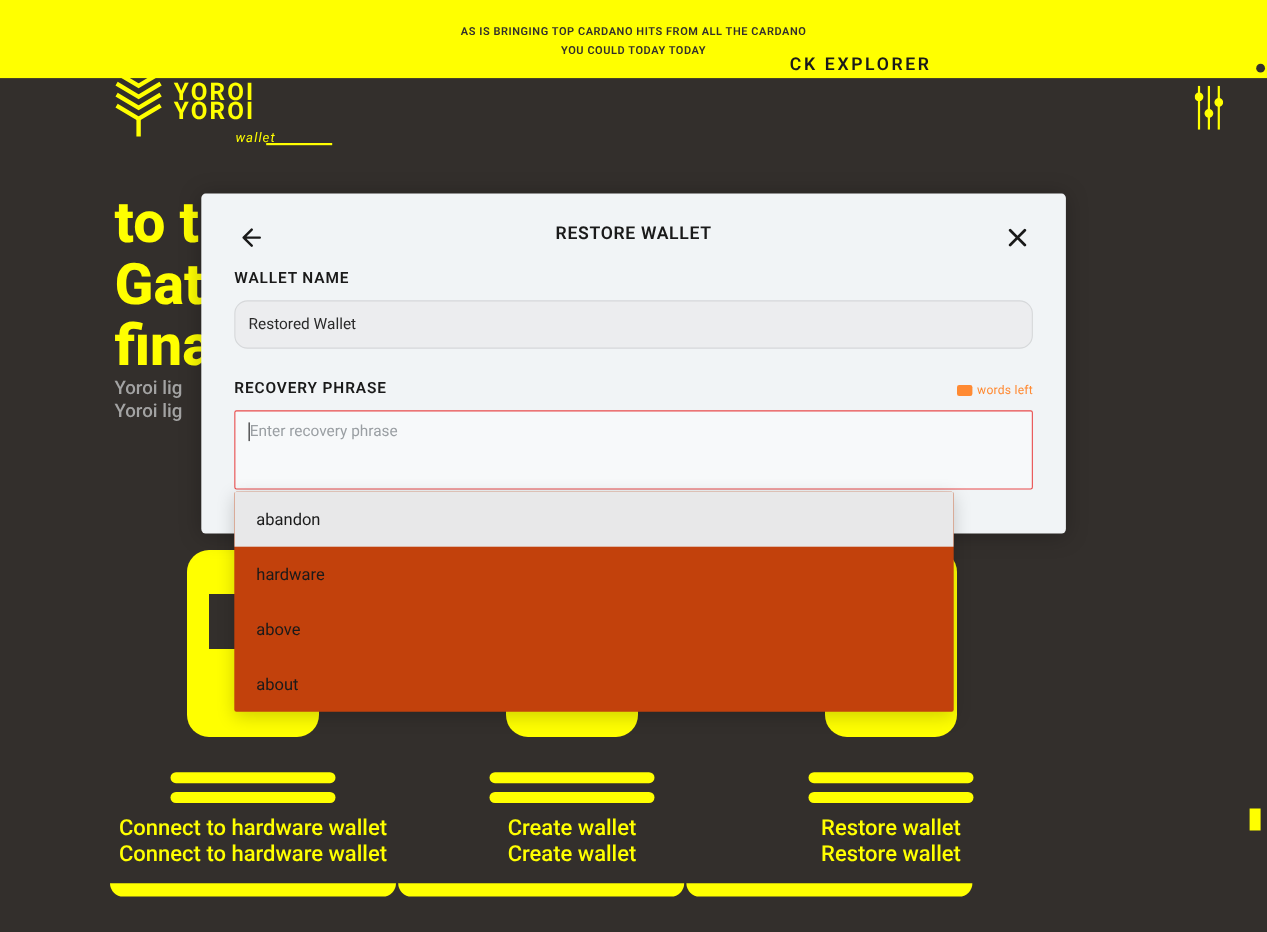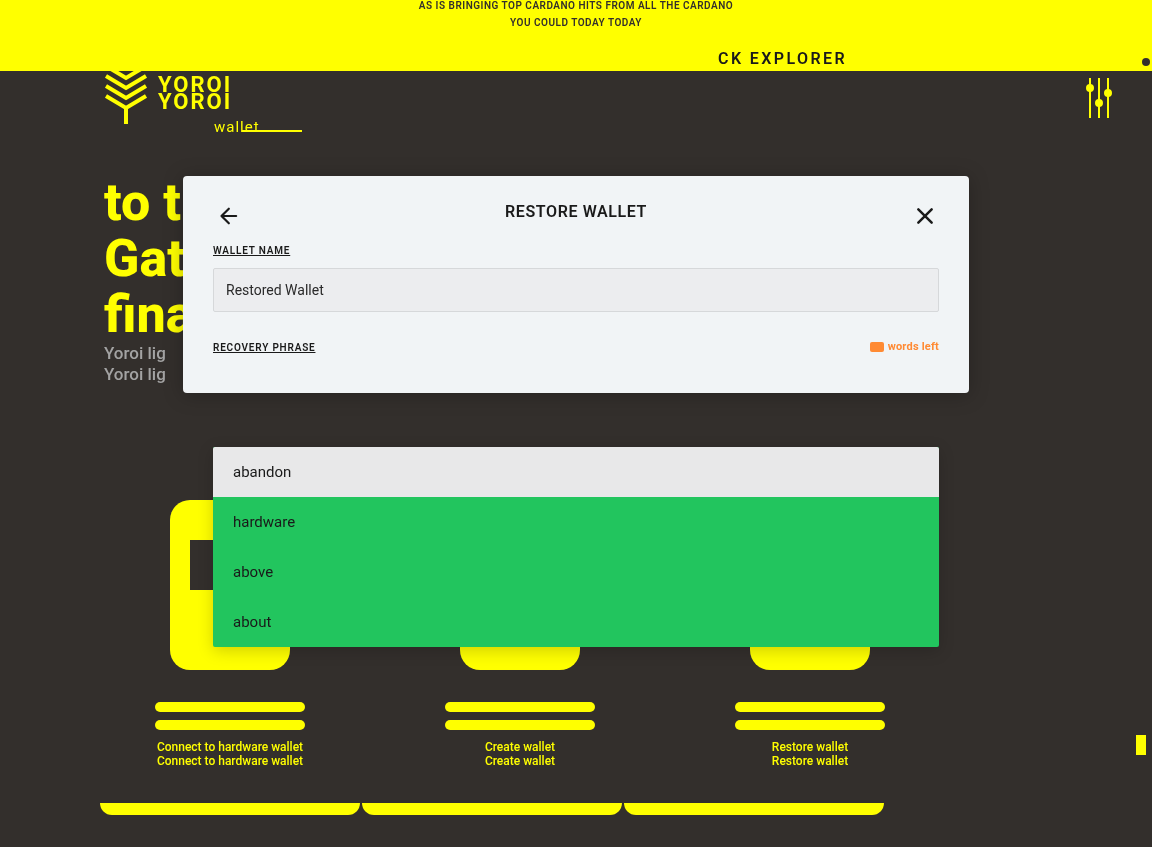--- a/index.html
+++ b/index.html
@@ -14,21 +14,21 @@
 
     
     .top-banner {
       position: absolute;
       top: 0; left: 0; right: 0;
       height: 71px;
       background: #ffff00;
       display: flex;
       flex-direction: column;
       align-items: center;
-      padding-top: 0;
+      padding-top: 24px;
       z-index: 1;
     }
     .banner-line1 {
       color: #332f2c;
       font-size: 10px;
       font-weight: 600;
       letter-spacing: 0.5px;
     }
     .banner-line2 {
       color: #332f2c;
@@ -94,22 +94,23 @@
       left: 54px; top: 29px;
       color: #ffff00;
       font-weight: 700;
       font-size: 22px;
       letter-spacing: 2px;
     }
     .brand-sub {
       position: absolute;
       left: 110px; top: 58px;
       color: #ffff00;
-      font-size: 15px;
+      font-size: 12px;
       letter-spacing: 1px;
+      font-style: italic;
     }
     .brand-underline {
       position: absolute;
       left: 138px; top: 70px;
       width: 60px; height: 2px;
       background: #ffff00;
     }
 
     
     .settings-icon {
@@ -179,21 +180,21 @@
       margin-bottom: 10px;
       align-items: center;
     }
     .card-bar {
       width: 150px; height: 10px;
       background: #ffff00;
       border-radius: 10px;
     }
     .card-label {
       color: #ffff00;
-      font-size: 12px;
+      font-size: 20px;
       font-weight: 500;
     }
 
     
     .swoosh {
       position: absolute;
       left: 100px;
       top: 800px;
       width: 800px;
       height: 30px;
@@ -238,48 +239,47 @@
       cursor: pointer;
     }
     .modal-title {
       font-size: 16px;
       font-weight: 600;
       letter-spacing: 0.6px;
       color: #1a1a1a;
     }
 
     .form-label {
-      font-size: 10px;
+      font-size: 14px;
       font-weight: 600;
       letter-spacing: 0.8px;
       color: #1a1a1a;
       margin-bottom: 12px;
       margin-top: 8px;
-      text-decoration: underline;
     }
     .text-input {
       width: 100%;
       height: 44px;
       border: 1px solid #d6d8da;
       background: #ecedef;
       padding: 0 12px;
       font-size: 14px;
       color: #2a2a2a;
       outline: none;
-      border-radius: 2px;
+      border-radius: 12px;
     }
     .phrase-label-row {
       display: flex;
       justify-content: space-between;
       align-items: flex-end;
       margin-top: 28px;
     }
     .words-left {
       font-size: 11px;
-      font-weight: 700;
+      font-weight: 400;
       color: #ff8a33;
       letter-spacing: 0.2px;
     }
     .words-left .num {
       display: inline-block;
       background: #ff8a33;
       color: #ff8a33;
       width: 14px; height: 10px;
       border-radius: 2px;
       margin-right: 4px;
@@ -307,22 +307,22 @@
       background: #1a1a1a;
       vertical-align: middle;
       margin-left: 0;
     }
 
     
     .dropdown {
       position: absolute;
       left: 213px;
       top: 447px;
-      width: 726px;
-      background: #22c55e;
+      width: 654px;
+      background: #c2410c;
       border-radius: 2px;
       box-shadow: 0 4px 16px rgba(0,0,0,.18);
       z-index: 30;
       overflow: hidden;
     }
     .suggest {
       padding: 16px 20px;
       font-size: 15px;
       color: #1a1a1a;
       cursor: pointer;
@@ -436,20 +436,23 @@
 
   <div class="form-label">WALLET NAME</div>
   <input class="text-input" value="Restored Wallet" style="">
 
   <div class="phrase-label-row">
     <div class="form-label" style="margin:0">RECOVERY PHRASE</div>
     <div class="words-left">
       <span class="num"></span><span>words left</span>
     </div>
   </div>
+  <div class="phrase-input" style="margin-top:12px">
+    <span class="caret"></span><span class="phrase-placeholder">Enter recovery phrase</span>
+  </div>
 </div>
 
 <div class="dropdown">
 
   <div class="suggest highlight">abandon</div>
   <div class="suggest">hardware</div>
   <div class="suggest">above</div>
   <div class="suggest">about</div>
 </div>
 

